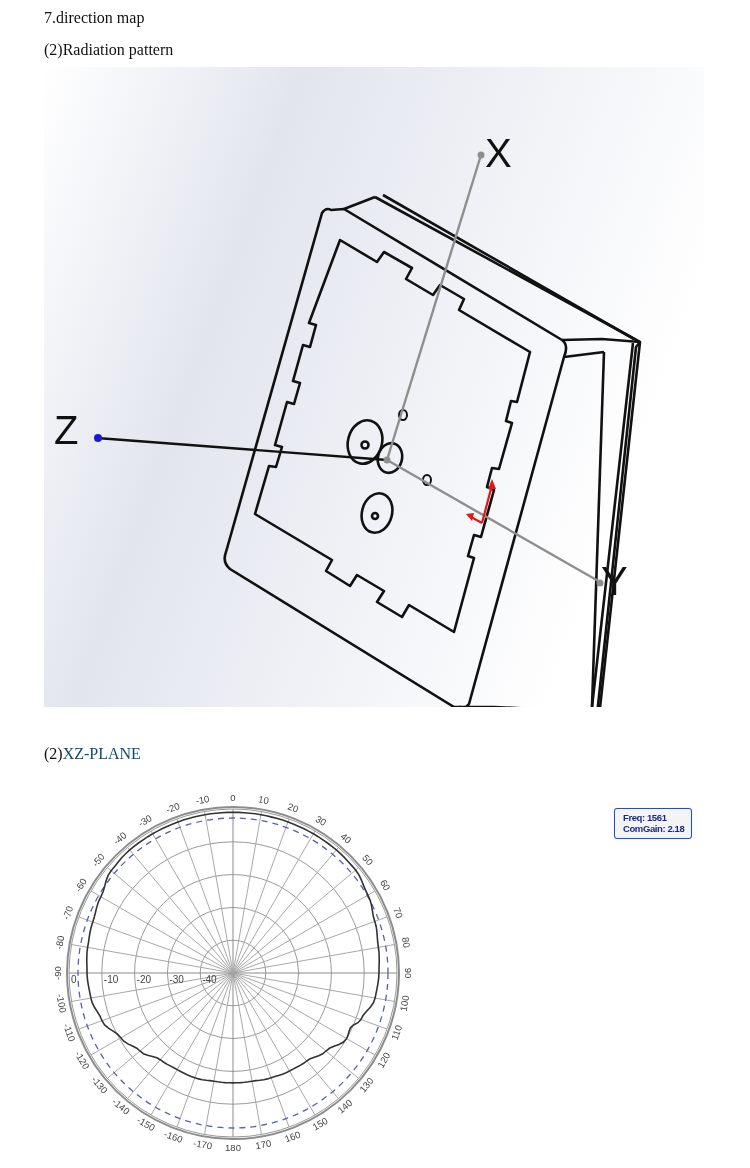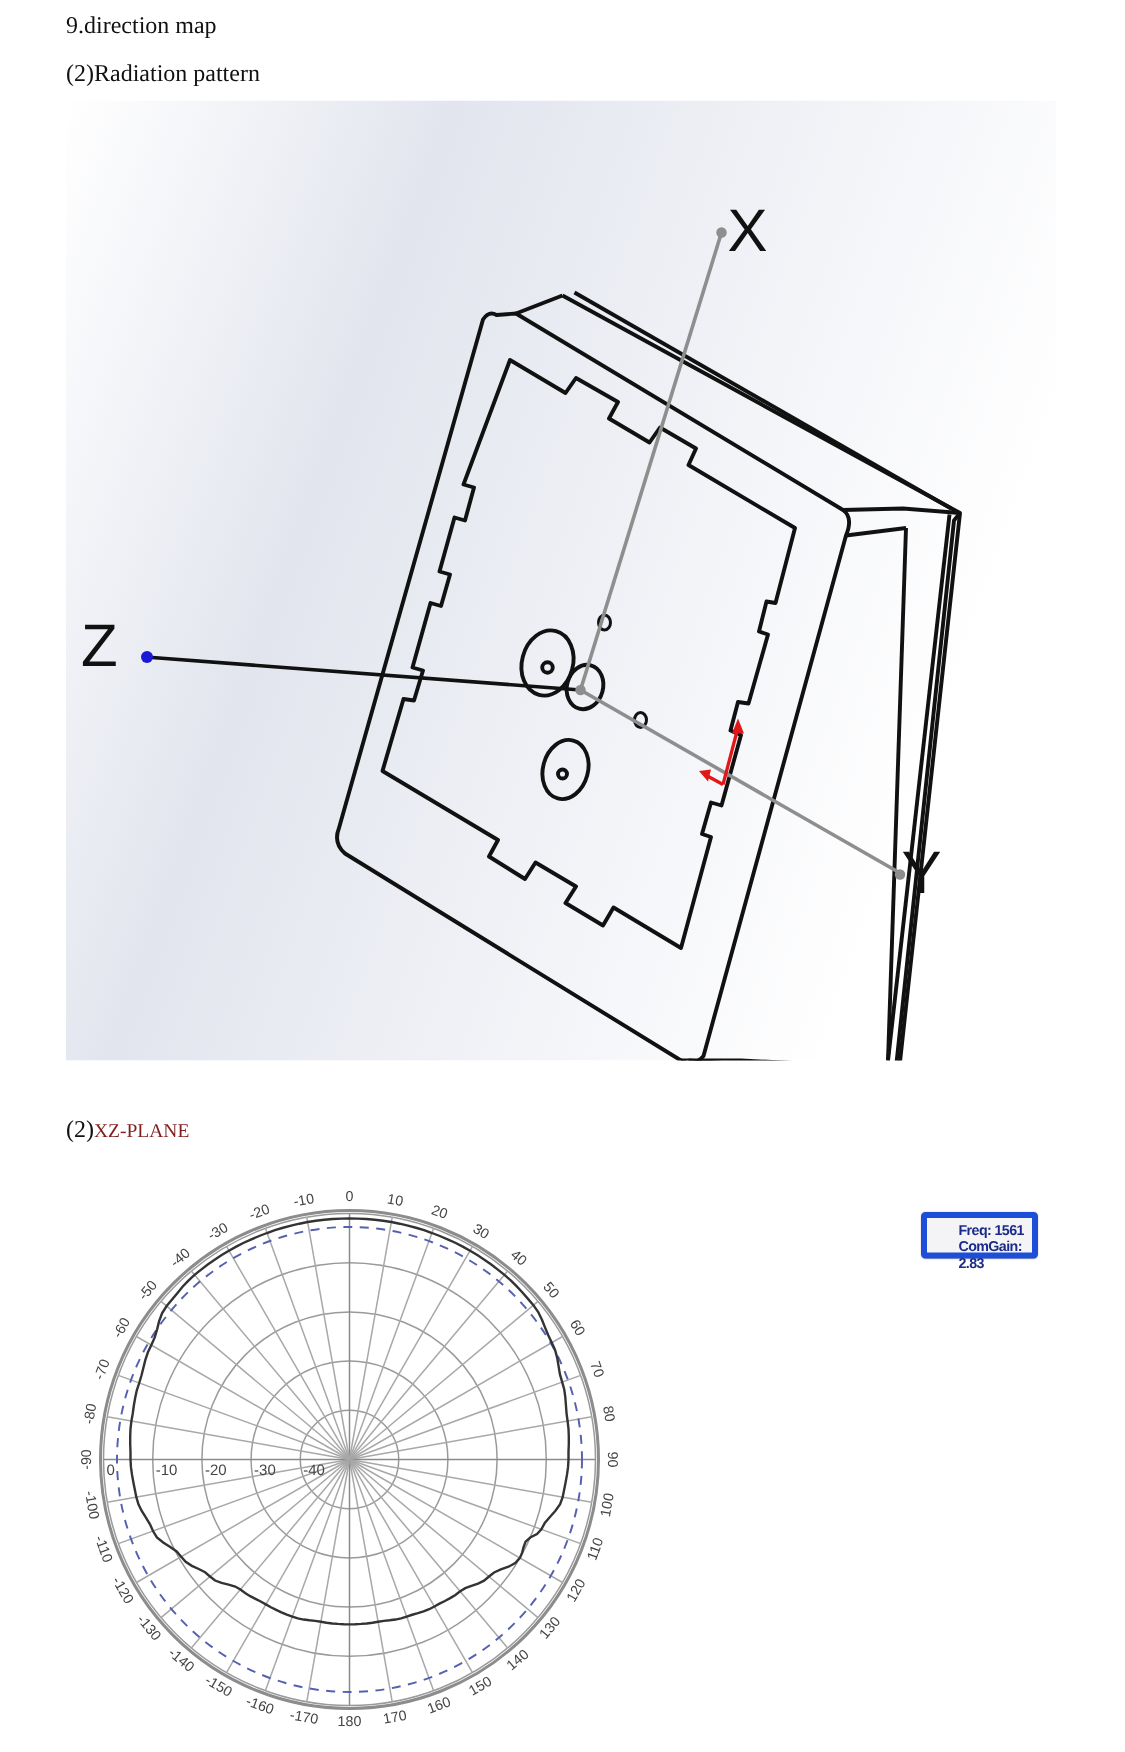--- a/index.html
+++ b/index.html
@@ -3,34 +3,34 @@
 <meta charset="utf-8">
 <style>
   html, body { margin: 0; padding: 0; background: #ffffff; }
   body { width: 750px; height: 1168px; position: relative; overflow: hidden;
          font-family: "Liberation Serif", serif; color: #111; }
   .heading { position: absolute; left: 44px; font-size: 16px; line-height: 20px; }
   #h1 { top: 8px; }
   #h2 { top: 40px; }
   #h3 { top: 744px; }
   #h3 .paren { color: #111; }
-  #h3 .plane { color: #7f1d1d; font-size: 13px; }
+  #h3 .plane { color: #0c4a6e; font-size: 16px; }
   #model { position: absolute; left: 44px; top: 67px; width: 660px; height: 640px; }
   #polar { position: absolute; left: 40px; top: 790px; width: 390px; height: 378px; }
   #infobox { position: absolute; left: 614px; top: 808px; width: 78px; height: 31px;
-             border: 4px solid #1d4ed8; border-radius: 3px; background: #f4f4f6;
+             border: 1px solid #1d4ed8; border-radius: 3px; background: #f4f4f6;
              box-shadow: 0 0 1px #aaa; font-family: "Liberation Sans", sans-serif;
              font-size: 9.5px; font-weight: bold; color: #1a2a8a; line-height: 11px;
-             padding: 3px 0 0 21px; box-sizing: border-box; letter-spacing: -0.4px; }
+             padding: 3px 0 0 8px; box-sizing: border-box; letter-spacing: -0.4px; }
   svg text { font-family: "Liberation Sans", sans-serif; }
 </style>
 </head>
 <body>
 
-<div class="heading" id="h1">9.direction map</div>
+<div class="heading" id="h1">7.direction map</div>
 <div class="heading" id="h2">(2)Radiation pattern</div>
 
 <svg id="model" viewBox="0 0 660 640">
   <defs>
     <linearGradient id="bg" x1="0" y1="0" x2="1" y2="0.35">
       <stop offset="0" stop-color="#ffffff"></stop>
       <stop offset="0.35" stop-color="#e2e5ee"></stop>
       <stop offset="1" stop-color="#ffffff"></stop>
     </linearGradient>
   </defs>
@@ -176,14 +176,14 @@
       <text x="63.80000000000001" y="193" font-size="10" fill="#444">-10</text>
       <text x="96.6" y="193" font-size="10" fill="#444">-20</text>
       <text x="129.39999999999998" y="193" font-size="10" fill="#444">-30</text>
       <text x="162.2" y="193" font-size="10" fill="#444">-40</text>
     </g>
   <path id="polar-curve" fill="none" stroke="#333333" stroke-width="1.6" d="M193.0 22.3 L198.6 22.4 L204.2 22.7 L209.8 23.2 L215.4 23.8 L220.9 24.7 L226.4 25.8 L231.9 27.1 L237.3 28.5 L242.7 30.1 L248.0 32.0 L253.2 34.0 L258.4 36.2 L263.5 38.5 L268.5 41.1 L273.4 43.8 L278.2 46.7 L282.9 49.8 L287.5 53.0 L291.9 56.4 L296.3 59.9 L300.5 63.6 L304.5 67.6 L308.3 71.7 L312.0 75.9 L315.6 80.1 L318.8 84.7 L321.3 89.8 L323.4 95.1 L325.5 100.2 L327.9 105.1 L330.1 110.1 L331.5 115.4 L332.4 120.9 L333.3 126.3 L334.8 131.4 L336.2 136.5 L336.9 141.7 L337.3 147.0 L337.7 152.2 L338.4 157.4 L339.0 162.5 L339.2 167.6 L339.2 172.8 L339.0 177.9 L339.0 183.0 L338.7 188.1 L338.0 193.1 L337.1 198.1 L336.1 203.1 L335.1 208.1 L333.4 212.8 L330.3 217.2 L326.6 221.3 L323.2 225.3 L320.9 229.6 L318.0 232.7 L313.5 235.0 L310.4 237.8 L309.1 241.3 L308.1 245.1 L306.6 248.6 L303.5 252.0 L299.0 254.5 L293.9 256.3 L289.4 258.3 L286.0 261.0 L282.7 263.8 L278.7 265.7 L274.3 267.2 L270.2 268.8 L266.8 270.9 L263.6 273.3 L260.1 275.4 L256.6 277.3 L253.0 279.1 L249.6 281.0 L246.1 282.8 L242.4 284.2 L238.6 285.4 L234.8 286.5 L231.1 287.8 L227.4 288.9 L223.6 289.7 L219.7 290.2 L215.9 290.6 L212.1 291.2 L208.3 291.8 L204.5 292.3 L200.7 292.6 L196.8 292.8 L193.0 292.9 L189.2 292.8 L185.3 292.6 L181.5 292.3 L177.7 291.8 L173.9 291.2 L170.1 290.6 L166.3 290.2 L162.4 289.7 L158.6 288.9 L154.9 287.8 L151.2 286.4 L147.6 284.9 L144.1 283.2 L140.6 281.5 L137.2 279.6 L133.8 277.7 L130.3 275.9 L126.8 274.1 L123.4 272.0 L120.3 269.7 L116.8 267.7 L112.4 266.4 L107.7 265.3 L103.4 263.7 L100.0 261.0 L96.7 258.2 L92.5 256.0 L87.9 253.9 L83.8 251.2 L80.8 247.8 L77.8 244.3 L73.5 241.3 L68.8 238.3 L64.6 234.9 L62.0 230.7 L60.0 226.2 L57.4 221.9 L54.6 217.5 L52.3 212.9 L50.9 208.1 L49.9 203.1 L48.9 198.1 L48.0 193.1 L47.3 188.1 L47.0 183.0 L47.0 177.9 L46.8 172.8 L46.8 167.6 L47.0 162.5 L47.6 157.4 L48.5 152.3 L49.2 147.2 L50.1 142.0 L51.2 136.9 L52.8 132.0 L54.3 127.0 L55.6 121.8 L56.9 116.6 L58.6 111.5 L60.9 106.7 L63.1 101.8 L64.7 96.4 L66.1 90.8 L68.1 85.4 L71.1 80.7 L74.7 76.4 L78.2 72.1 L81.7 67.8 L85.6 63.7 L89.7 59.9 L94.1 56.4 L98.5 53.0 L103.1 49.8 L107.8 46.7 L112.6 43.8 L117.5 41.1 L122.5 38.5 L127.6 36.2 L132.8 34.0 L138.0 32.0 L143.3 30.1 L148.7 28.5 L154.1 27.1 L159.6 25.8 L165.1 24.7 L170.6 23.8 L176.2 23.2 L181.8 22.7 L187.4 22.4 Z"></path>
 </svg>
 
 <div id="infobox">
   <div>Freq: 1561</div>
-  <div>ComGain: 2.83</div>
+  <div>ComGain: 2.18</div>
 </div>
 
 </body></html>

